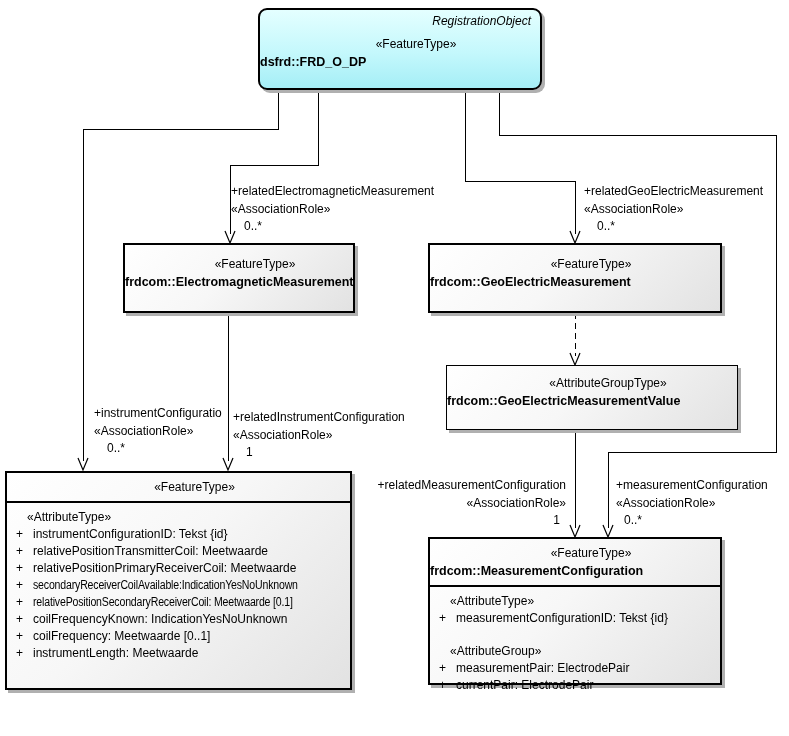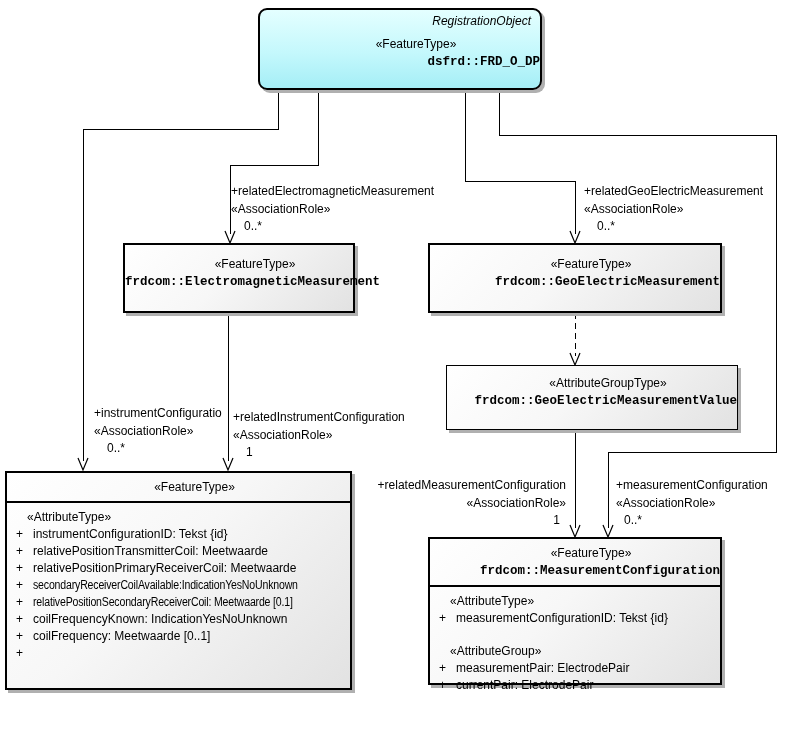--- a/index.html
+++ b/index.html
@@ -12,21 +12,21 @@
     position:absolute;border:2px solid #000;box-sizing:border-box;
     box-shadow:3px 3px 0 #b0b0b0;
   }
   .grad{background:linear-gradient(135deg,#ffffff 0%,#f7f7f7 45%,#e2e2e2 100%);}
   .cyan{
     background:linear-gradient(180deg,#e4ffff 0%,#c4f8fc 55%,#a5eef6 100%);
     border-radius:9px;
   }
   .annotation{text-align:right;font-style:italic;font-size:12px;line-height:15px;padding:4px 9px 0 0;}
   .stereo{text-align:center;font-size:12px;line-height:17px;padding-left:32px;}
-  .cname{text-align:right;font-size:12.5px;font-weight:bold;line-height:18px;white-space:nowrap;font-family:Liberation Mono, monospace;}
+  .cname{text-align:left;font-size:12.5px;font-weight:bold;line-height:18px;white-space:nowrap;}
   .cyan .stereo{margin-top:7px;}
   .pad-head{padding-top:11px;}
   .two .head{border-bottom:2px solid #000;padding:6px 0 5px 0;}
   .attrs{padding-top:6px;}
   .sect{font-size:12px;line-height:17px;padding-left:20px;}
   .sect.gap{margin-top:16px;}
   .row{display:flex;font-size:12px;line-height:17px;}
   .row .vis{width:26px;padding-left:9px;box-sizing:border-box;flex:none;}
   .row .txt{white-space:nowrap;}
   .row.cond .txt{transform:scaleX(0.88);transform-origin:0 50%;letter-spacing:-0.2px;}
@@ -111,20 +111,21 @@
       <div class="row">
         <span class="vis">+</span>
         <span class="txt">coilFrequencyKnown: IndicationYesNoUnknown</span>
       </div>
       <div class="row">
         <span class="vis">+</span>
         <span class="txt">coilFrequency: Meetwaarde [0..1]</span>
       </div>
       <div class="row">
         <span class="vis">+</span>
+        <span class="txt">instrumentLength: Meetwaarde</span>
       </div>
     </div>
   </div>
 
   <div class="cls grad two" style="left:428px;top:537px;width:294px;height:148px;">
     <div class="head">
       <div class="stereo">«FeatureType»</div>
       <div class="cname">frdcom::MeasurementConfiguration</div>
     </div>
     <div class="attrs">

